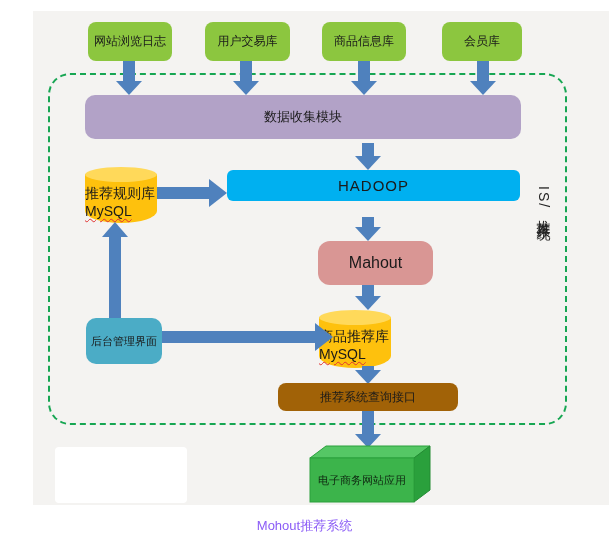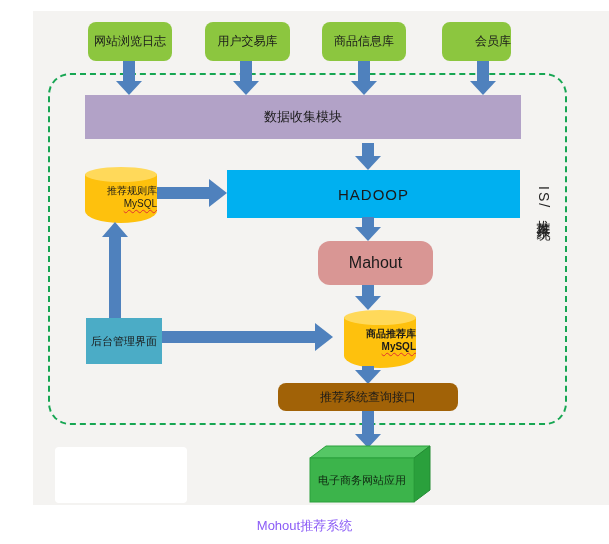--- a/index.html
+++ b/index.html
@@ -7,26 +7,26 @@
   #stage { position:relative; width:609px; height:544px; background:#ffffff; overflow:hidden; }
 
   .panel { position:absolute; left:33px; top:11px; width:576px; height:494px; background:#f4f3f1; }
 
   .dashed-border {
     position:absolute; left:48px; top:73px; width:515px; height:348px;
     border:2px dashed #17a653; border-radius:22px;
   }
 
   .box { position:absolute; display:flex; align-items:center; justify-content:center;
-         text-align:center; color:#1a1a1a; }
+         text-align:center; color:#1a1a1a;border-radius:10px; }
 
   .src { background:#8cc63f; border-radius:8px; font-size:12px; height:39px; top:22px; }
   .collect { left:85px; top:95px; width:436px; height:44px; background:#b2a2c7; font-size:13px; }
-  .hadoop  { left:227px; top:170px; width:293px; height:48px; background:#00b0f0;
-             border-radius:0; font-size:15px; letter-spacing:1px; }
+  .hadoop  { left:227px; top:170px; width:293px; height:31px; background:#00b0f0;
+             border-radius:6px; font-size:15px; letter-spacing:1px; }
   .mahout  { left:318px; top:241px; width:115px; height:44px; background:#d99694;
              border-radius:12px; font-size:16px; }
   .admin   { left:86px; top:318px; width:76px; height:46px; background:#4bacc6; font-size:11px; }
   .api     { left:278px; top:383px; width:180px; height:28px; background:#a16207;
              border-radius:8px; font-size:12px; }
 
   
   .arrow-v { position:absolute; width:26px; display:flex; flex-direction:column; align-items:center; }
   .arrow-v .shaft { width:12px; flex:1; background:#4f81bd; }
   .arrow-v .head-down { width:0; height:0; border-left:13px solid transparent;
@@ -37,22 +37,22 @@
   .arrow-h .shaft { height:12px; flex:1; background:#4f81bd; }
   .arrow-h .head-right { width:0; height:0; border-top:14px solid transparent;
                          border-bottom:14px solid transparent; border-left:18px solid #4f81bd; }
 
   
   .cylinder { position:absolute; }
   .cyl-body { position:absolute; left:0; right:0; top:7px; bottom:0; background:#fec10d;
               border-radius:0 0 50% 50% / 0 0 12px 12px; }
   .cyl-top  { position:absolute; left:0; right:0; top:0; height:15px; background:#ffd95a;
               border-radius:50%; }
-  .cyl-text { position:absolute; left:0; right:0; top:17px; text-align:right;
-              font-size:10px; line-height:1.3; color:#1a1a1a; }
+  .cyl-text { position:absolute; left:0; right:0; top:17px; text-align:left;
+              font-size:14px; line-height:1.3; color:#1a1a1a; }
   .wavy-red { text-decoration:underline; text-decoration-style:wavy;
               text-decoration-color:#e03131; text-decoration-thickness:1px;
               text-underline-offset:2px; }
 
   
   .app3d { position:absolute; left:308px; top:444px; width:124px; height:60px; }
   .app3d svg { display:block; }
   .app-label { position:absolute; left:2px; top:14px; width:104px; height:44px;
                display:flex; align-items:center; justify-content:center;
                font-size:11px; color:#102a12; }
@@ -78,21 +78,21 @@
 
   <div class="box src" style="left:88px;width:84px;">
     <span>网站浏览日志</span>
   </div>
   <div class="box src" style="left:205px;width:85px;justify-content:center;">
     <span>用户交易库</span>
   </div>
   <div class="box src" style="left:322px;width:84px;">
     <span>商品信息库</span>
   </div>
-  <div class="box src" style="left:442px;width:69px;justify-content:flex-end;">
+  <div class="box src" style="left:442px;width:80px;">
     <span>会员库</span>
   </div>
 
   <div class="arrow-v" style="left:116px;top:61px;height:34px;">
       <div class="shaft"></div>
       <div class="head-down"></div>
     </div>
   <div class="arrow-v" style="left:233px;top:61px;height:34px;">
       <div class="shaft"></div>
       <div class="head-down"></div>
@@ -140,21 +140,21 @@
 
   <div class="box mahout">
     <span>Mahout</span>
   </div>
 
   <div class="arrow-v" style="left:355px;top:285px;height:25px;">
       <div class="shaft"></div>
       <div class="head-down"></div>
     </div>
 
-  <div class="cylinder" style="left:344px;top:310px;width:72px;height:58px;font-weight:bold;">
+  <div class="cylinder" style="left:319px;top:310px;width:72px;height:58px;">
     <div class="cyl-body"></div>
     <div class="cyl-top"></div>
     <div class="cyl-text">
       <div>商品推荐库</div>
       <div class="wavy-red">MySQL</div>
     </div>
   </div>
 
   <div class="box admin">
     <span>后台管理界面</span>

